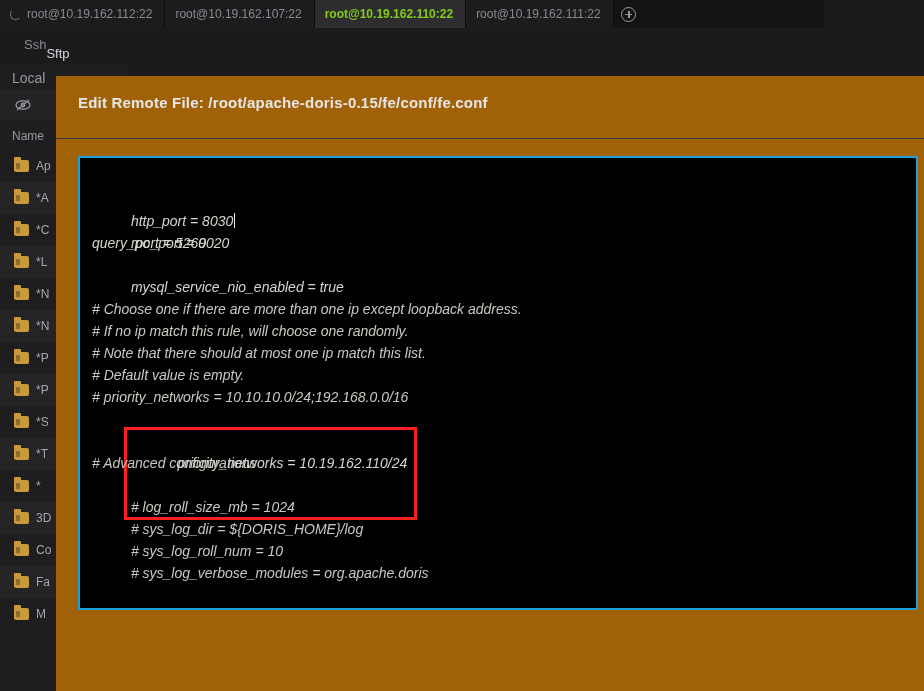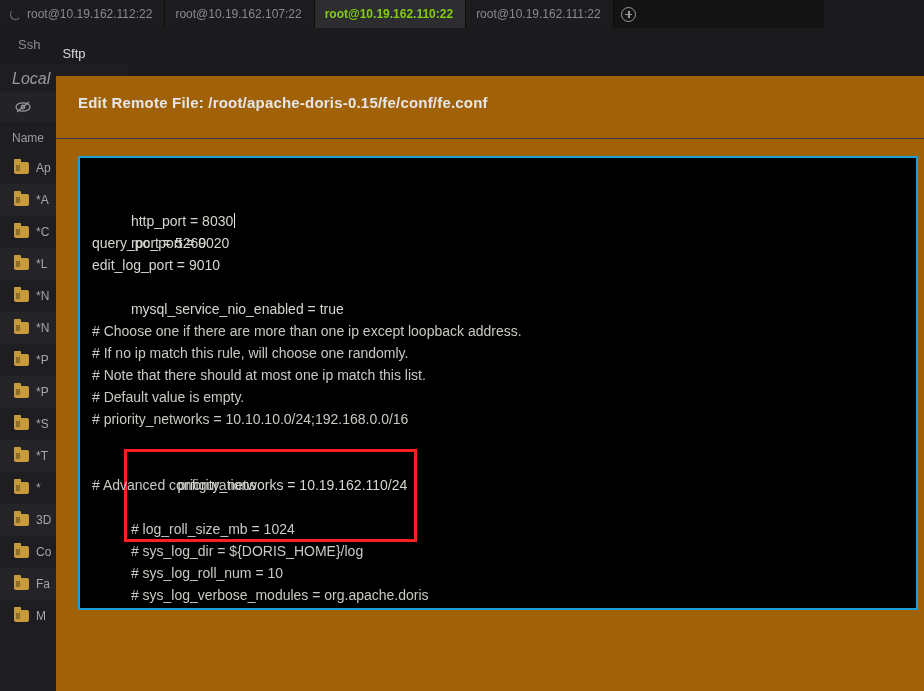--- a/index.html
+++ b/index.html
@@ -43,35 +43,35 @@
     content: ""; position: absolute; background: #9a9a9e;
   }
   .plus-circle::before { left: 3px; right: 3px; top: 6px; height: 1.5px; }
   .plus-circle::after { top: 3px; bottom: 3px; left: 6px; width: 1.5px; }
   .tabbar-fill { flex: 1 1 auto; background: #131314; }
 
   
   .subtabs {
     position: absolute; left: 0; top: 28px; width: 924px; height: 36px;
     background: #1b1b1d; display: flex; align-items: center;
-    padding-left: 18px; gap: 22px;
+    padding-left: 24px; 
   }
   .subtab { font-size: 13px; color: #8c8c90; padding-bottom: 4px; position: relative; }
   .subtab.active { color: #d8d8dc; margin-top: 19px; }
   .subtab.active::after {
     content: ""; position: absolute; left: 0; right: 0; bottom: -2px;
     height: 1px; background: #b9b9bd;
   }
 
   
   .sidebar {
     position: absolute; left: 0; top: 64px; width: 128px; bottom: 0;
     background: #1e1e20; overflow: hidden;
   }
-  .sb-local { font-size: 16px; color: #9a9a9e; padding: 6px 0 4px 12px; font-style: italic; }
+  .sb-local { font-size: 14px; color: #9a9a9e; padding: 6px 0 4px 12px; }
   .sb-toolbar {
     height: 30px; display: flex; align-items: center; padding-left: 14px;
     background: #232326;
   }
   .eye-icon { width: 18px; height: 14px; position: relative; }
   .eye-icon svg { display: block; }
   .sb-colhead { font-size: 12px; color: #9a9a9e; padding: 9px 0 7px 12px; }
   .sb-list { display: flex; flex-direction: column; }
   .sb-row {
     height: 32px; display: flex; align-items: center; gap: 7px;
@@ -102,21 +102,21 @@
   }
   .dialog-sep {
     position: absolute; left: 0; right: 0; top: 62px; height: 1px; background: #3a3a3c;
   }
 
   
   .editor {
     position: absolute; left: 22px; top: 80px; width: 840px; height: 454px;
     background: #000000; border: 2px solid #1e9fd8; overflow: hidden;
   }
-  .code { padding: 0 0 0 12px; }
+  .code { padding: 0 0 0 12px; font-style: italic; }
   .cline {
     height: 22px; line-height: 22px; font-size: 14px;
     color: #d6d6d0; white-space: pre; position: relative;
   }
   .cline.clipped { height: 8px; line-height: 8px; overflow: hidden; }
   .cline.blank { color: transparent; }
   .cline.comment { color: #c9c9c3; }
   .sq { position: relative; }
   .sq::after {
     content: ""; position: absolute; left: 0; right: 0; bottom: 2px; height: 3px;
@@ -269,21 +269,20 @@
 
         <div class="cline">
           <span class="sq">http_port = 8030</span><span class="caret"></span>
         </div>
 
         <div class="cline">
           <span class="sq">rpc_port = 9020</span>
         </div>
 
         <div class="cline">query_port = 5260</div>
-        <div class="cline">edit_log_port = 9010</div>
 
         <div class="cline">
           <span class="sq">mysql_service_nio_enabled = true</span>
         </div>
 
         <div class="cline blank"></div>
 
         <div class="cline comment"># Choose one if there are more than one ip except loopback address.</div>
         <div class="cline comment"># If no ip match this rule, will choose one randomly.</div>
         <div class="cline comment"># Note that there should at most one ip match this list.</div>

